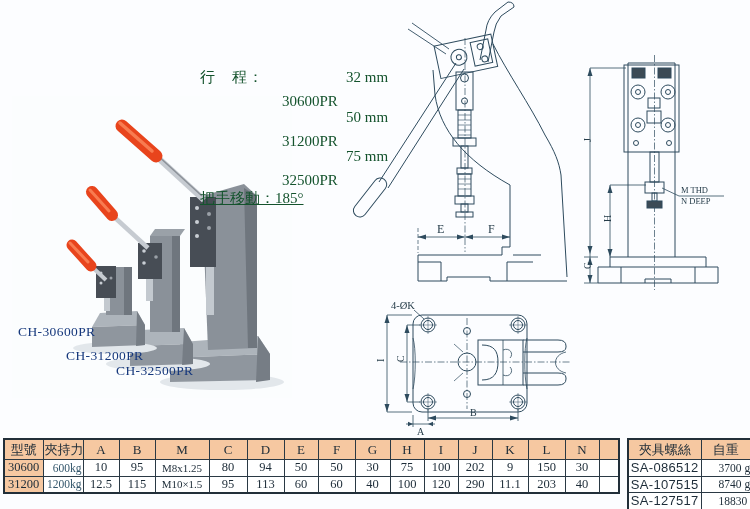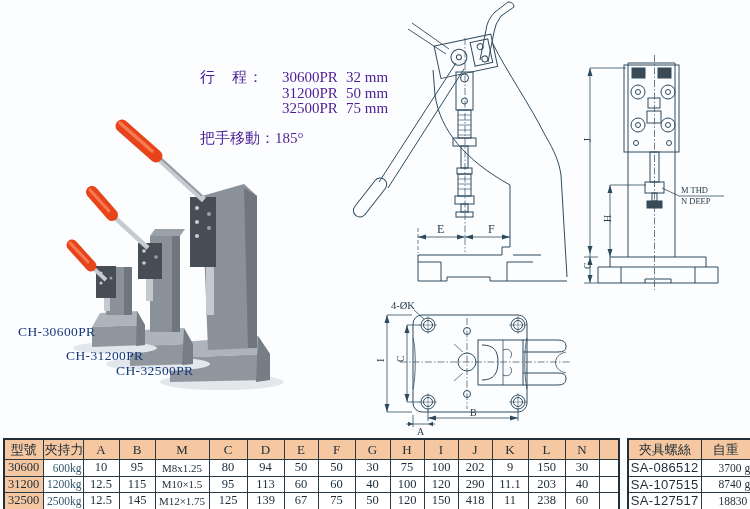--- a/index.html
+++ b/index.html
@@ -3,28 +3,28 @@
 <meta charset="utf-8">
 <style>
   html,body{margin:0;padding:0;background:#e9e9e9;}
   .page{
     position:relative;width:750px;height:509px;margin:0 auto;
     background:#fcfdff;overflow:hidden;
     font-family:"Liberation Serif", serif;color:#24333f;
   }
   .abs{position:absolute;}
   
-  .specs{left:200px;top:70px;font-size:15px;line-height:15.5px;color:#4c1d95;}
+  .specs{left:200px;top:70px;font-size:15px;line-height:15.5px;color:#14532d;}
   .spec-row{display:flex;align-items:flex-start;}
   .spec-label{display:inline-block;width:82px;letter-spacing:1px;}
   .stroke-list{display:flex;flex-direction:column;}
   .stroke-line{display:flex;}
-  .stroke-model{display:inline-block;width:64px;}
+  .stroke-model{display:inline-block;width:64px;margin-top:24px;}
   .stroke-value{display:inline-block;}
-  .spec-row2{margin-top:14px;}
+  .spec-row2{margin-top:2px;text-decoration:underline;}
   
   .plabel{font-weight:normal;font-size:13.5px;letter-spacing:.4px;color:#16387c;white-space:nowrap;}
   
   svg text{font-family:"Liberation Serif", serif;fill:#253c49;}
   
   .tables{left:3px;top:438px;display:flex;align-items:flex-start;}
   table{border-collapse:collapse;table-layout:fixed;background:#fff;}
   .dim-table{width:615px;}
   .screw-table{width:123px;margin-left:7px;}
   th,td{border:1px solid #2a3944;overflow:hidden;white-space:nowrap;text-align:center;padding:0 1px;}
@@ -358,39 +358,20 @@
             <td>60</td>
             <td>40</td>
             <td>100</td>
             <td>120</td>
             <td>290</td>
             <td>11.1</td>
             <td>203</td>
             <td>40</td>
             <td></td>
           </tr>
-          <tr>
-            <td>32500</td>
-            <td>2500kg</td>
-            <td>12.5</td>
-            <td>145</td>
-            <td>M12×1.75</td>
-            <td>125</td>
-            <td>139</td>
-            <td>67</td>
-            <td>75</td>
-            <td>50</td>
-            <td>120</td>
-            <td>150</td>
-            <td>418</td>
-            <td>11</td>
-            <td>238</td>
-            <td>60</td>
-            <td></td>
-          </tr>
         </tbody>
       </table>
     <table class="screw-table">
       <colgroup>
           <col style="width:73px">
           <col style="width:50px">
         </colgroup>
     <thead>
           <tr>
             <th>夾具螺絲</th>

